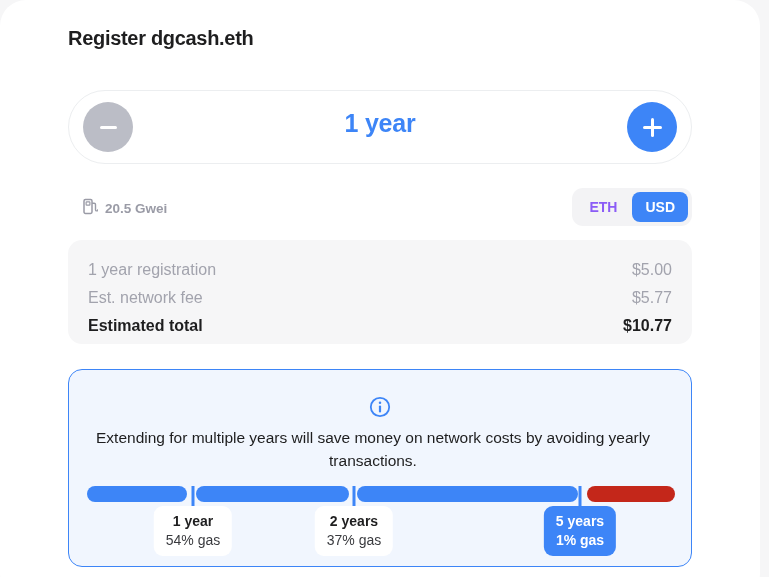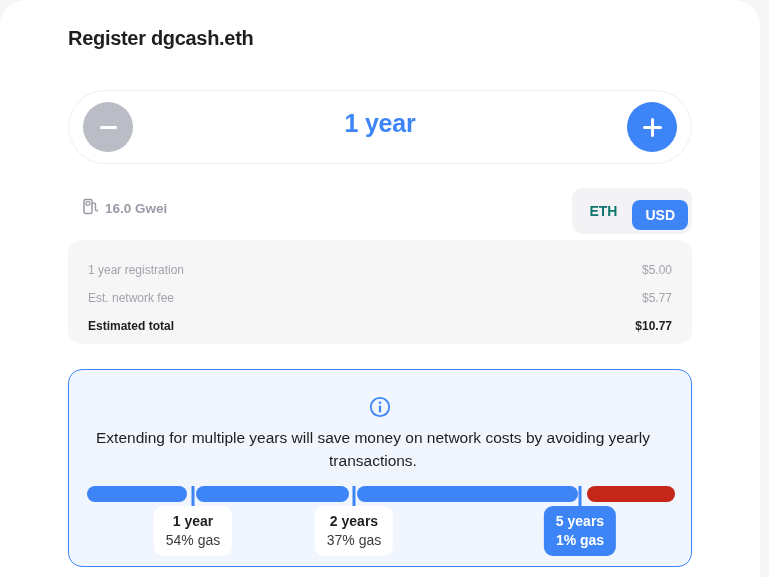--- a/index.html
+++ b/index.html
@@ -134,50 +134,49 @@
     border-radius: 11px;
     padding: 4px;
     display: flex;
     gap: 2px;
   }
   .cur-opt {
     font-size: 14px;
     font-weight: 700;
     padding: 7px 13px;
     border-radius: 8px;
-    color: #0f766e;
+    color: #8b5cf6;
     cursor: pointer;
     border: none;
     background: transparent;
     font-family: "Liberation Sans", sans-serif;
   }
   .cur-opt.active {
     background: #3d85f7;
     color: #ffffff;
-    margin-top: 8px;
   }
 
   
   .summary {
     position: absolute;
     left: 68px;
     top: 240px;
     width: 624px;
     height: 104px;
     background: #f6f6f7;
     border-radius: 14px;
     box-sizing: border-box;
     padding: 16px 20px;
   }
   .sum-row {
     display: flex;
     justify-content: space-between;
     align-items: center;
     height: 28px;
-    font-size: 12px;
+    font-size: 16px;
   }
   .sum-row .muted {
     color: #a2a3ad;
     font-weight: 400;
   }
   .sum-row.total {
     font-weight: 700;
     color: #1e1e1f;
   }
 
@@ -296,21 +295,21 @@
 
   <div class="gas-row">
     <div class="gas-left">
       <span>
         <svg width="15" height="17" viewBox="0 0 15 17" fill="none" xmlns="http://www.w3.org/2000/svg">
           <rect x="1" y="1.6" width="8" height="13.8" rx="1.4" stroke="#9a9ba6" stroke-width="1.5"></rect>
           <rect x="3.1" y="3.8" width="3.8" height="3.4" rx="0.6" stroke="#9a9ba6" stroke-width="1.2"></rect>
           <path d="M9.6 5.2h1.6a1.3 1.3 0 0 1 1.3 1.3v5.2a1.2 1.2 0 0 0 2.4 0" stroke="#9a9ba6" stroke-width="1.4" stroke-linecap="round"></path>
         </svg>
       </span>
-      <span class="gas-text">16.0 Gwei</span>
+      <span class="gas-text">20.5 Gwei</span>
     </div>
     <div class="currency-toggle">
       <button class="cur-opt">ETH</button>
       <button class="cur-opt active">USD</button>
     </div>
   </div>
 
   <div class="summary">
     <div class="sum-row">
       <span class="muted">1 year registration</span>

